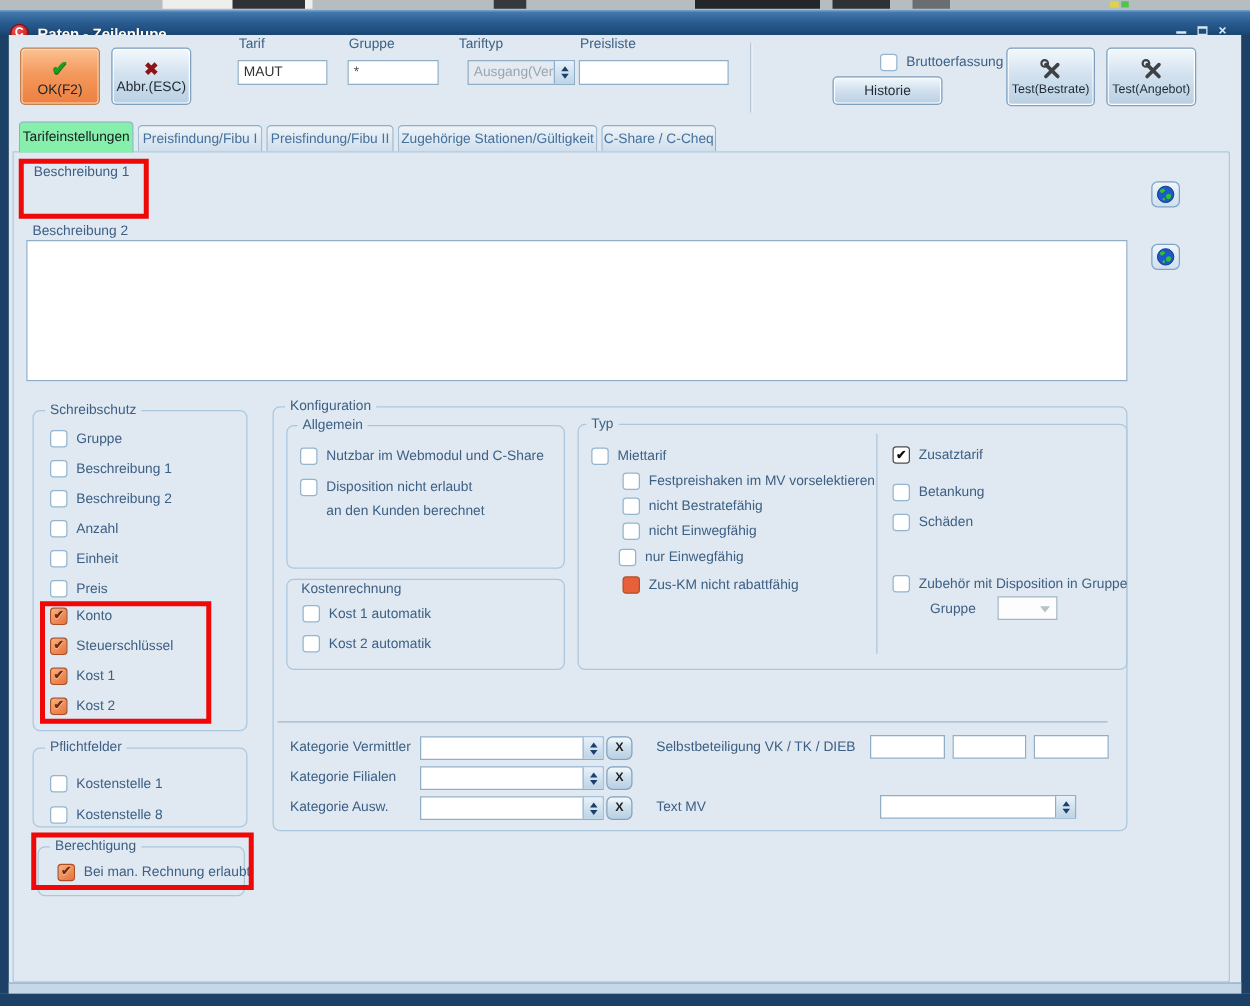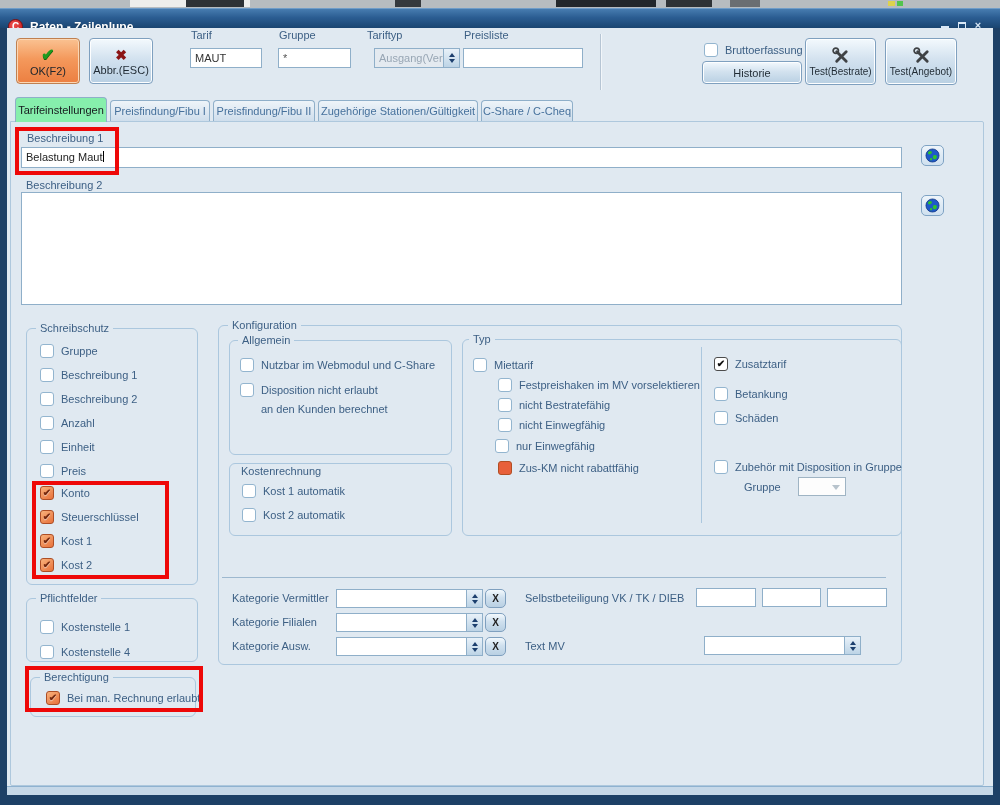--- a/index.html
+++ b/index.html
@@ -130,21 +130,21 @@
 
   <div class="lbl" style="left:464px;top:29px;">Preisliste</div>
   <div class="tf" style="left:463px;top:48px;width:120px;height:20px;"></div>
 
   <div class="sep-v" style="left:600px;top:34px;height:56px;"></div>
 
   <div class="crow" style="left:704px;top:42px;">
     <span class="cb style-dark"></span>
     <span>Bruttoerfassung</span>
   </div>
-  <div class="btn3d" style="left:702px;top:61px;width:100px;height:23px;">
+  <div class="btn3d" style="left:666px;top:61px;width:88px;height:23px;">
     <span>Historie</span>
   </div>
 
   <div class="btn3d btn-col" style="left:805px;top:38px;width:71px;height:47px;font-size:10px;">
     <svg width="19" height="19" viewBox="0 0 20 20">
       <g stroke="#3f4245" stroke-width="3" stroke-linecap="round">
         <line x1="6" y1="6" x2="16" y2="16"></line>
           <line x1="16" y1="6" x2="6" y2="16"></line>
       </g>
       <circle cx="5" cy="5" r="2.8" fill="none" stroke="#3f4245" stroke-width="1.8"></circle>
@@ -163,23 +163,20 @@
   </div>
 
   <div class="panel"></div>
   <div class="tab active" style="left:15px;width:92px;">Tarifeinstellungen</div>
   <div class="tab" style="left:110px;width:100px;">Preisfindung/Fibu I</div>
   <div class="tab" style="left:213px;width:102px;">Preisfindung/Fibu II</div>
   <div class="tab" style="left:318px;width:160px;">Zugehörige Stationen/Gültigkeit</div>
   <div class="tab" style="left:481px;width:92px;">C-Share / C-Cheq</div>
 
   <div class="lbl" style="left:27px;top:132px;">Beschreibung 1</div>
-  <div class="tf" style="left:21px;top:147px;width:881px;height:21px;color:#222;">
-    <span>Belastung Maut</span><span class="caret"></span>
-  </div>
   <div class="glbtn" style="left:921px;top:145px;">
     <svg width="15" height="15" viewBox="0 0 16 16">
       <circle cx="8" cy="8" r="7" fill="#1f58c8" stroke="#12357e" stroke-width="0.8"></circle>
       <path d="M3 5 C4 3.2 6.2 2.8 7.2 3.9 C8.2 5 6.6 6.1 5.6 6.6 C4.4 7.2 3.4 6.6 3 5 Z" fill="#2ec22e"></path>
       <path d="M9 8 C11 6.8 13.2 7.8 12.6 10 C12 12.2 9.8 12.6 8.9 11.5 C8 10.4 8.1 8.7 9 8 Z" fill="#2ec22e"></path>
       <path d="M5.8 11 C7 10.4 8 11.2 7.4 12.6 C6.9 13.8 5.3 13.2 5.3 12.1 Z" fill="#2ec22e"></path>
     </svg>
   </div>
 
   <div class="lbl" style="left:26px;top:179px;">Beschreibung 2</div>
@@ -238,21 +235,21 @@
     </div>
 
   <div class="groupbox" style="left:26px;top:598px;width:172px;height:64px;"></div>
   <div class="gtitle" style="left:36px;top:592px;">Pflichtfelder</div>
   <div class="crow" style="left:40px;top:619px;">
       <span class="cb style-orange"></span>
       <span>Kostenstelle 1</span>
     </div>
   <div class="crow" style="left:40px;top:644px;">
       <span class="cb style-orange"></span>
-      <span>Kostenstelle 4</span>
+      <span>Kostenstelle 8</span>
     </div>
 
   <div class="groupbox" style="left:30px;top:677px;width:166px;height:40px;"></div>
   <div class="gtitle" style="left:40px;top:671px;">Berechtigung</div>
   <div class="crow" style="left:46px;top:690px;">
       <span class="cb style-orange on"></span>
       <span>Bei man. Rechnung erlaubt</span>
     </div>
 
   <div class="groupbox" style="left:218px;top:325px;width:684px;height:340px;"></div>

